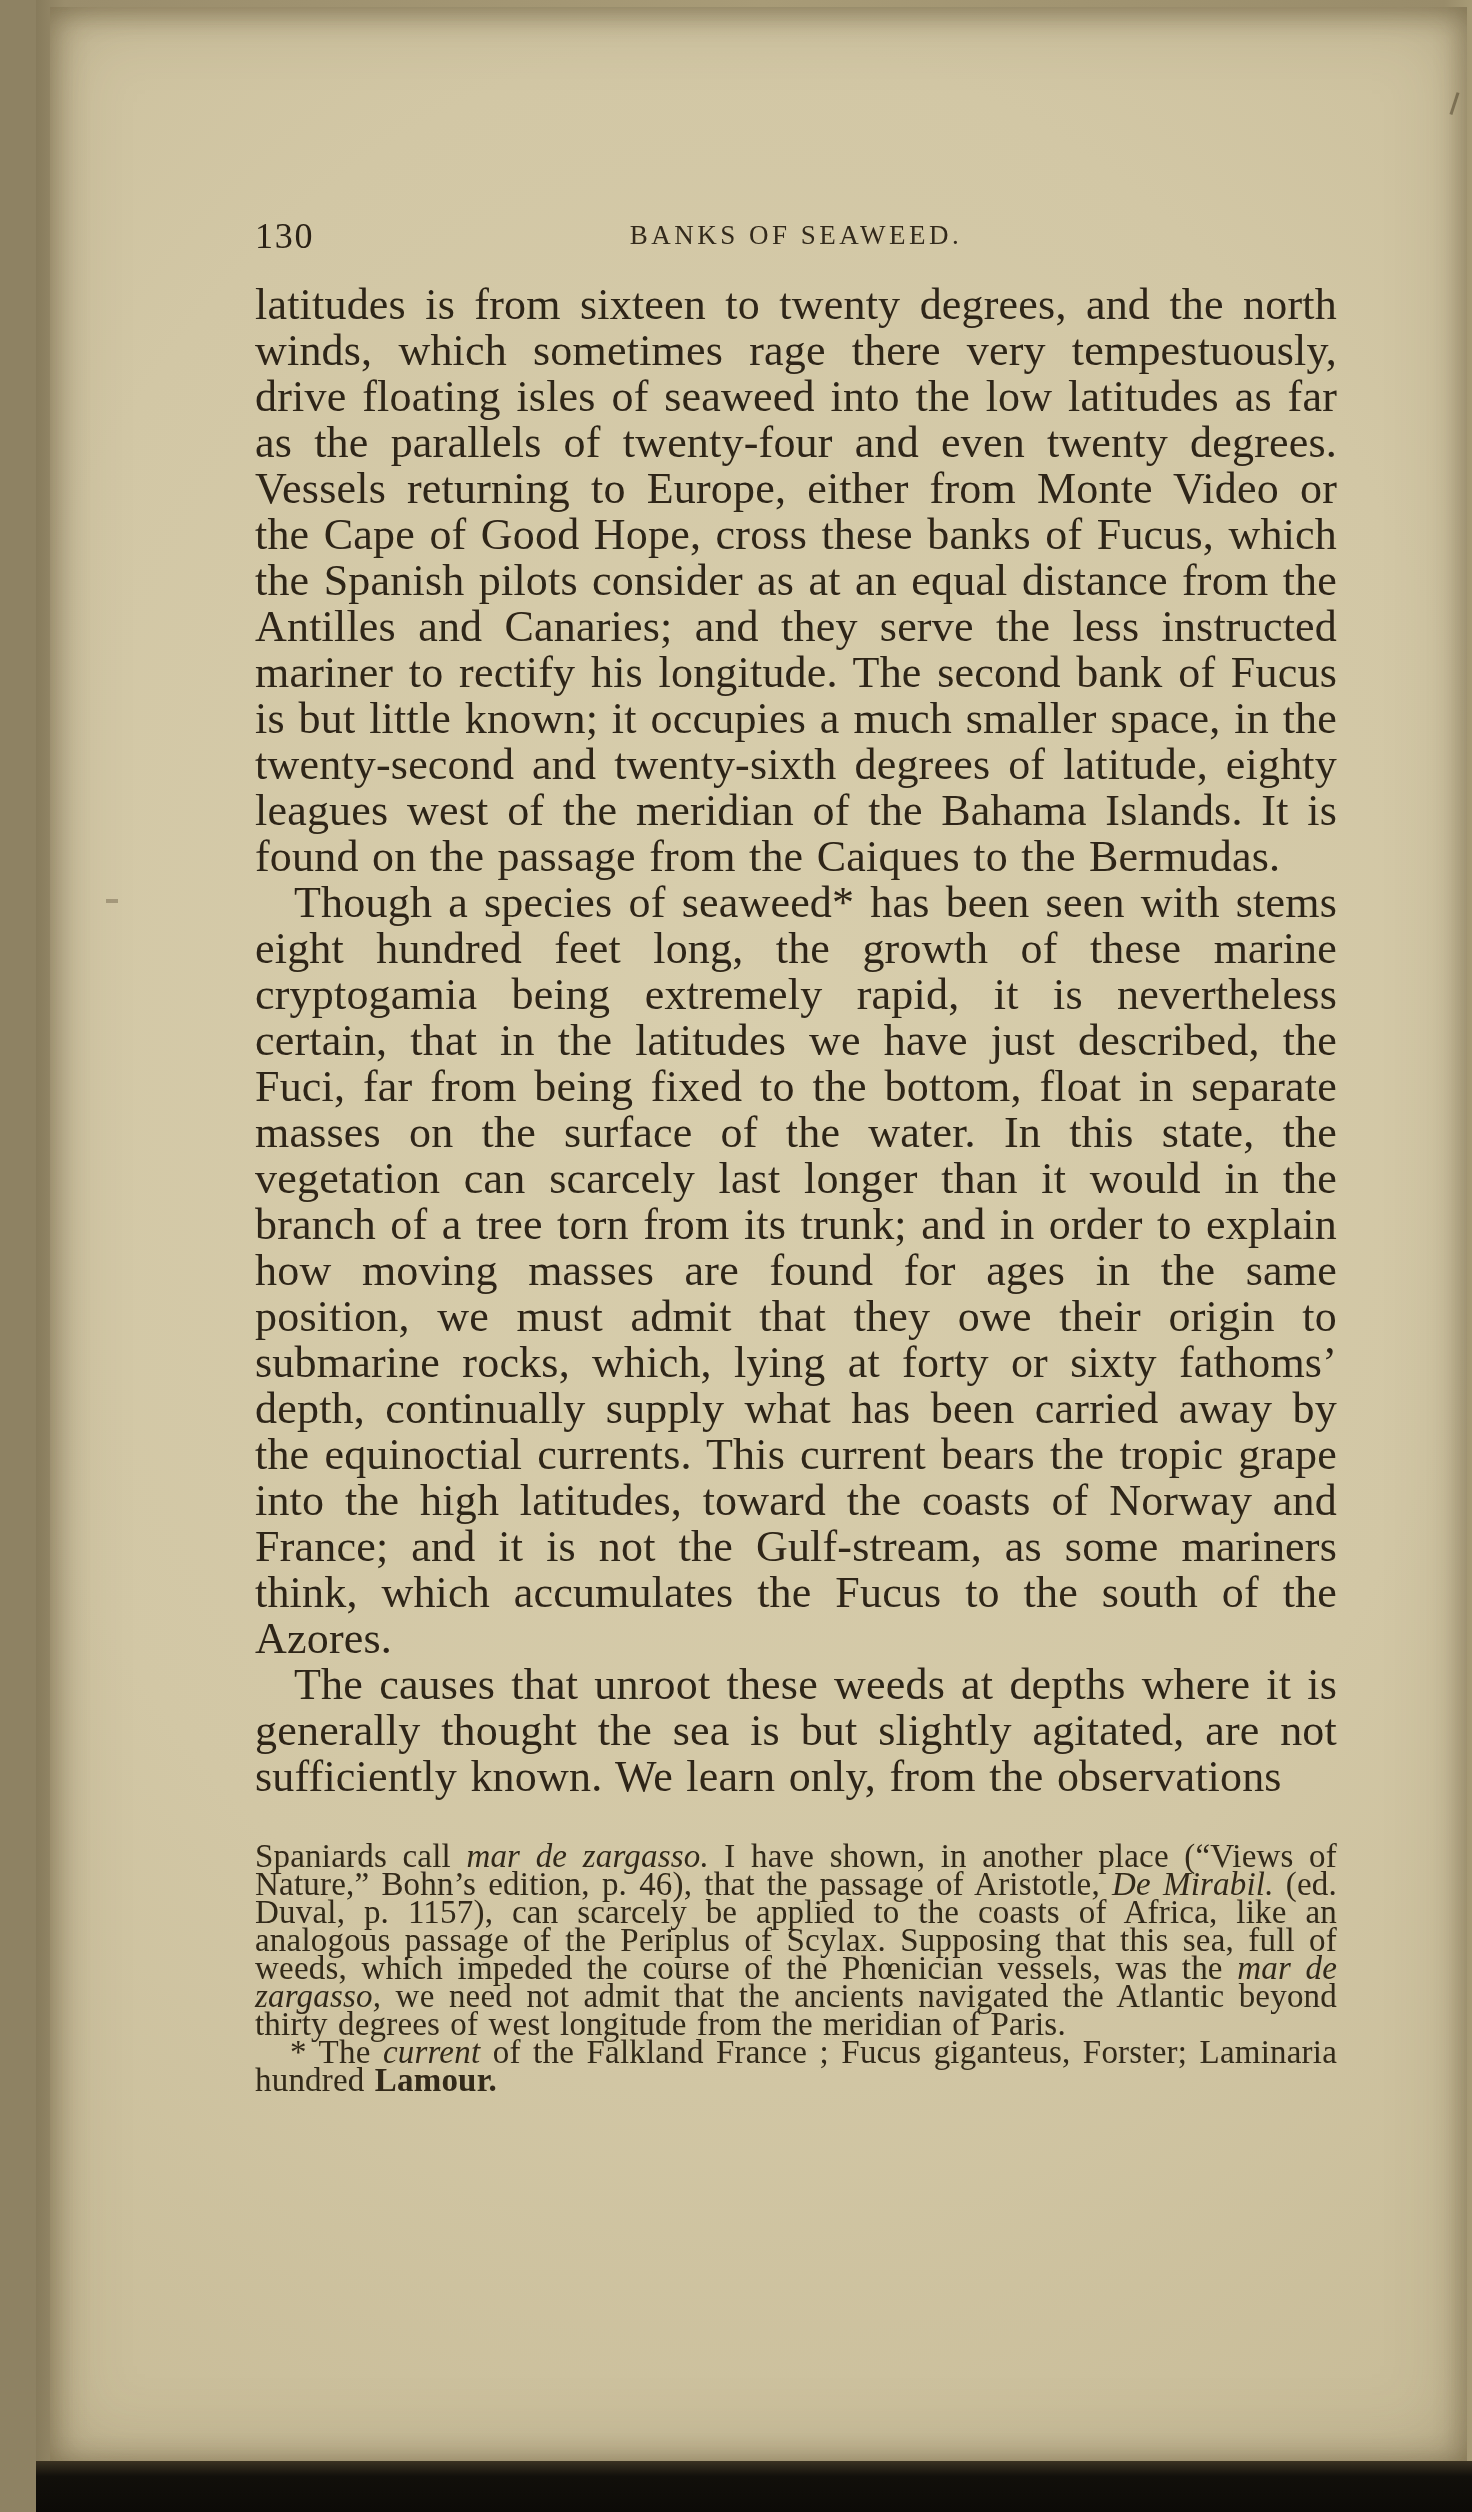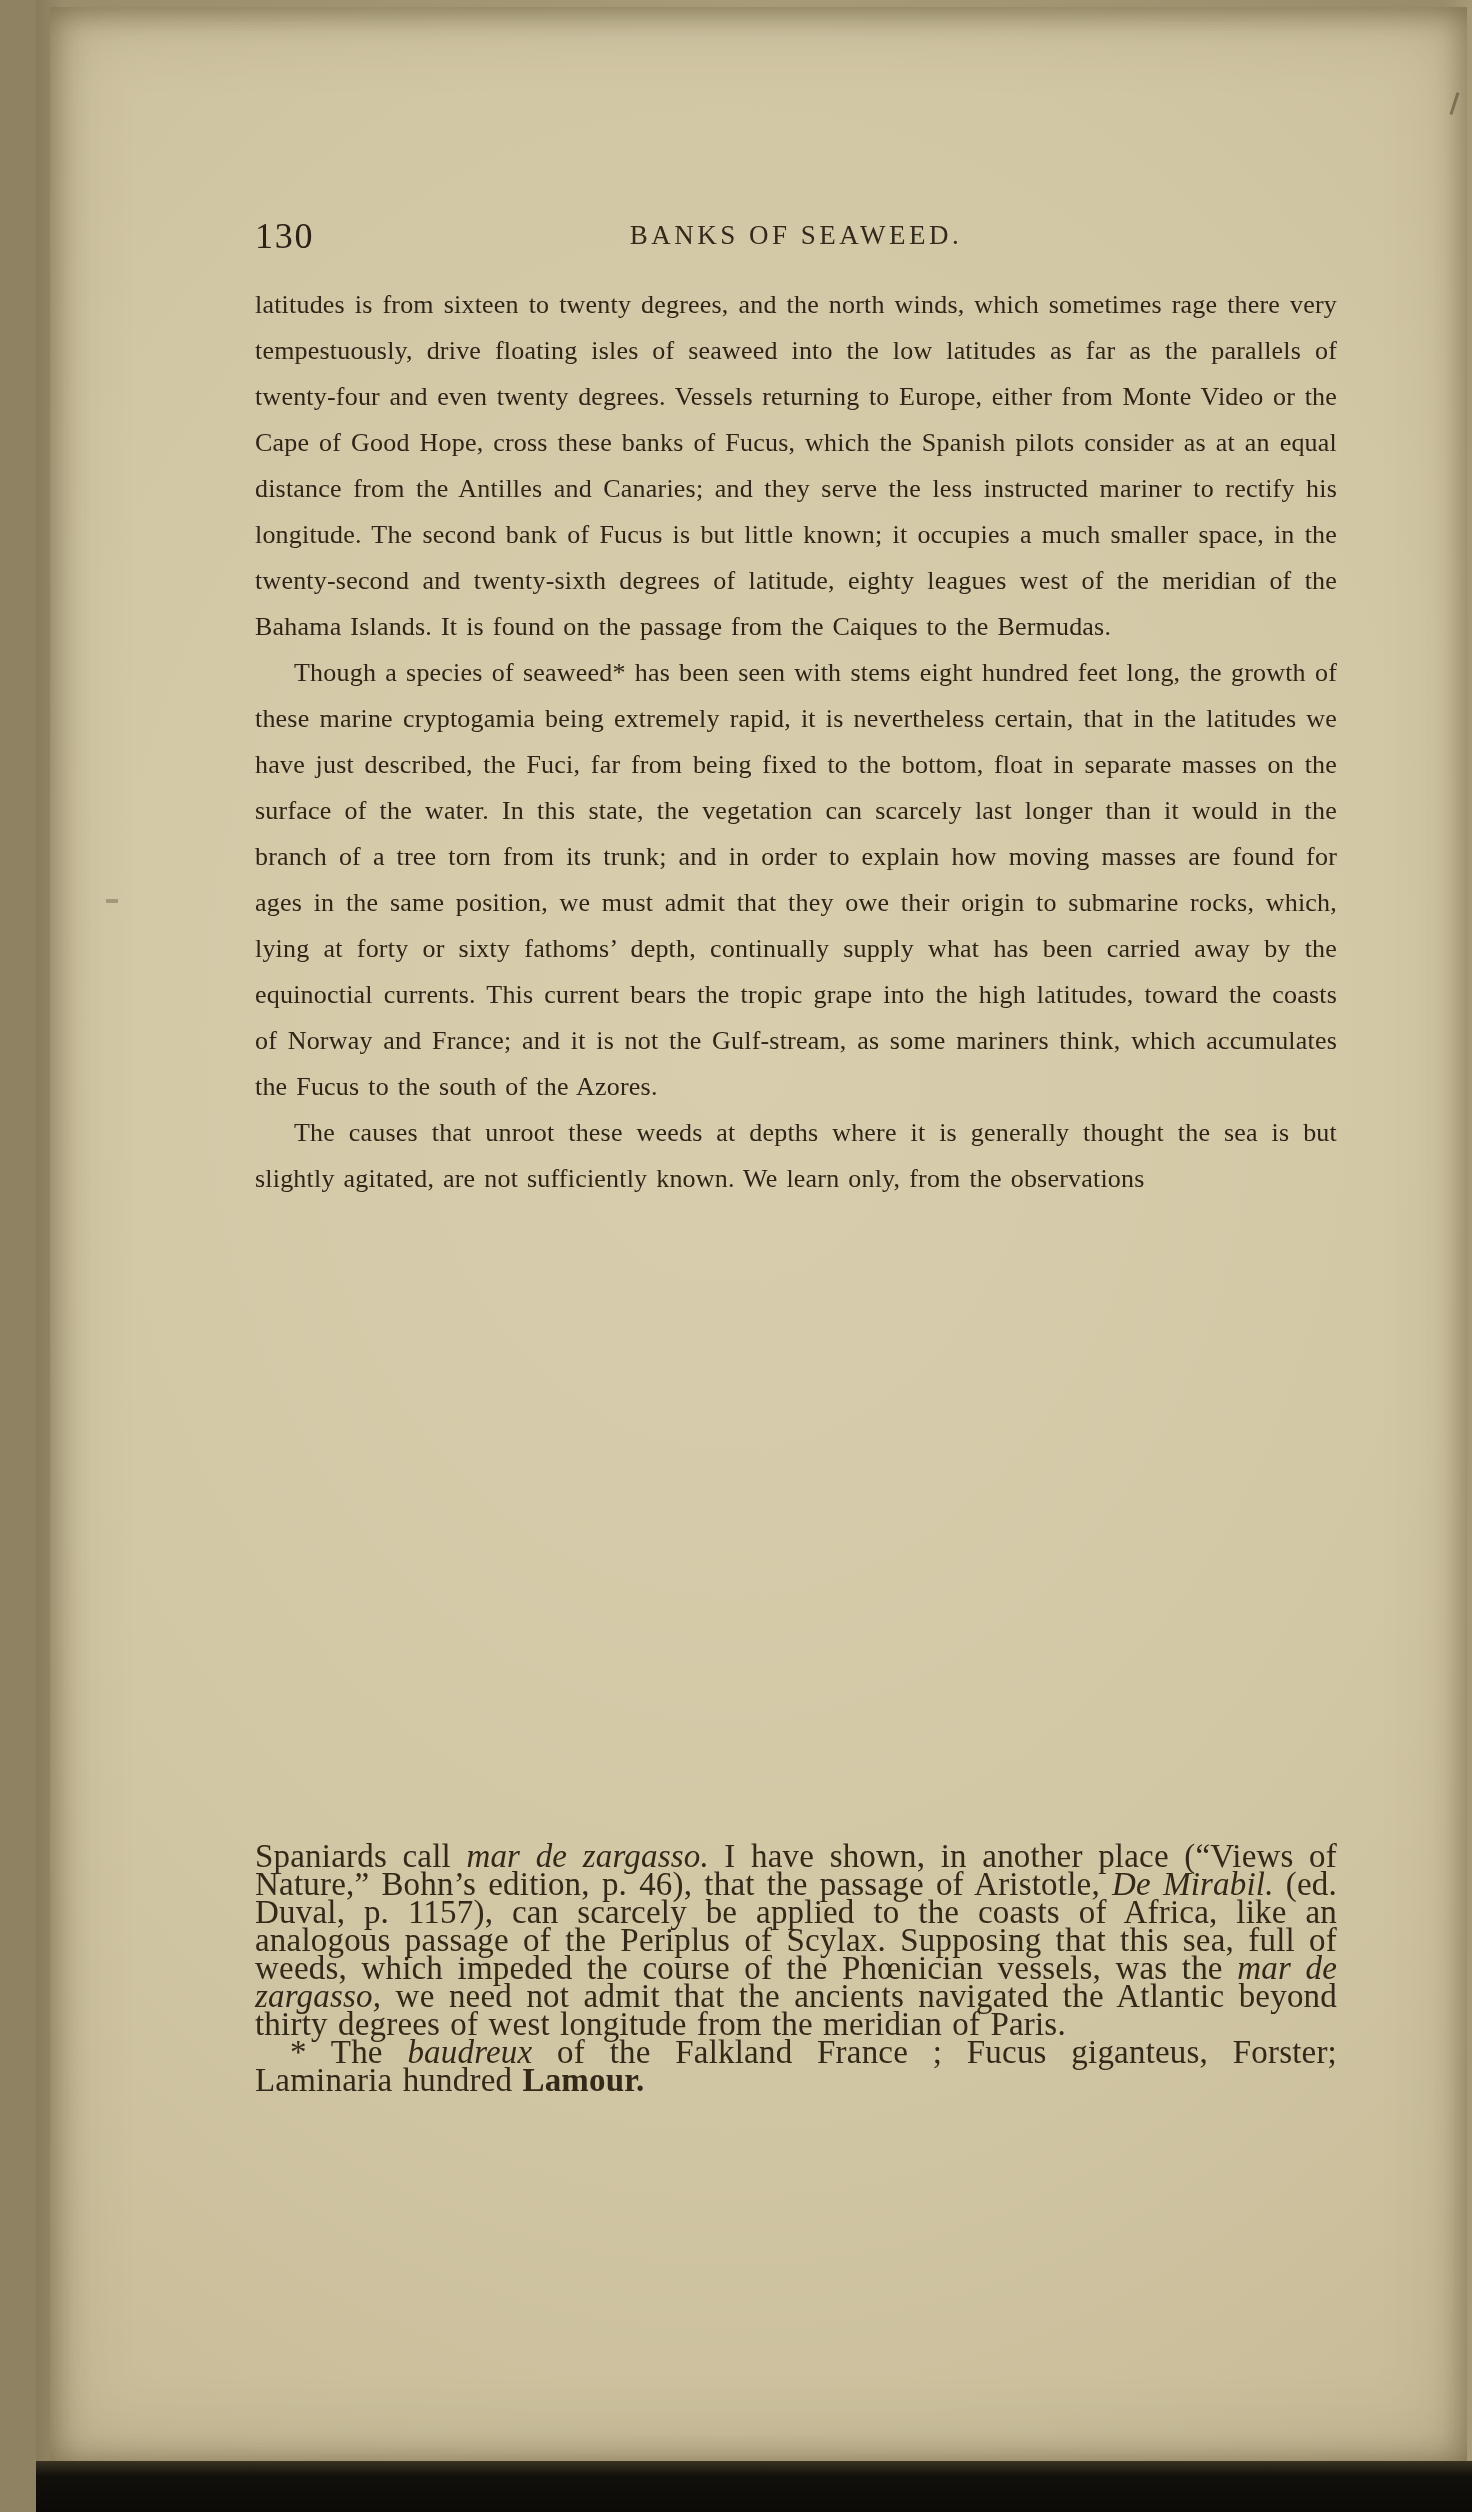--- a/index.html
+++ b/index.html
@@ -67,21 +67,21 @@
     letter-spacing: 3.5px;
     white-space: nowrap;
     color: #332a1c;
     text-align: right;
   }
   .body-text {
     position: absolute;
     top: 275px;
     left: 205px;
     width: 1082px;
-    font-size: 26px;
+    font-size: 44px;
     line-height: 46px;
     text-align: justify;
     letter-spacing: 0.2px;
     word-spacing: 2.2px;
     color: #2e2518;
   }
   .body-text p {
     margin: 0;
     text-indent: 39px;
   }
@@ -138,21 +138,21 @@
     </div>
 
     <div class="body-text">
       <p class="no-indent"><span>latitudes is from sixteen to twenty degrees, and the north winds, which sometimes rage there very tempestuously, drive floating isles of seaweed into the low latitudes as far as the parallels of twenty-four and even twenty degrees. Vessels returning to Europe, either from Monte Video or the Cape of Good Hope, cross these banks of Fucus, which the Spanish pilots consider as at an equal distance from the Antilles and Canaries; and they serve the less instructed mariner to rectify his longitude. The second bank of Fucus is but little known; it occupies a much smaller space, in the twenty-second and twenty-sixth degrees of latitude, eighty leagues west of the meridian of the Bahama Islands. It is found on the passage from the Caiques to the Bermudas.</span></p>
       <p><span>Though a species of seaweed* has been seen with stems eight hundred feet long, the growth of these marine cryptogamia being extremely rapid, it is nevertheless certain, that in the latitudes we have just described, the Fuci, far from being fixed to the bottom, float in separate masses on the surface of the water. In this state, the vegetation can scarcely last longer than it would in the branch of a tree torn from its trunk; and in order to explain how moving masses are found for ages in the same position, we must admit that they owe their origin to submarine rocks, which, lying at forty or sixty fathoms’ depth, continually supply what has been carried away by the equinoctial currents. This current bears the tropic grape into the high latitudes, toward the coasts of Norway and France; and it is not the Gulf-stream, as some mariners think, which accumulates the Fucus to the south of the Azores.</span></p>
       <p><span>The causes that unroot these weeds at depths where it is generally thought the sea is but slightly agitated, are not sufficiently known. We learn only, from the observations</span></p>
     </div>
 
     <div class="footnote">
       <p class="no-indent"><span>Spaniards call </span><span style="font-style: italic;">mar de zargasso.</span><span> I have shown, in another place (“Views of Nature,” Bohn’s edition, p. 46), that the passage of Aristotle, </span><span style="font-style: italic;">De Mirabil.</span><span> (ed. Duval, p. 1157), can scarcely be applied to the coasts of Africa, like an analogous passage of the Periplus of Scylax. Supposing that this sea, full of weeds, which impeded the course of the Phœnician vessels, was the </span><span style="font-style: italic;">mar de zargasso,</span><span> we need not admit that the ancients navigated the Atlantic beyond thirty degrees of west longitude from the meridian of Paris.</span></p>
-      <p><span>* The </span><span style="font-style: italic;">baudreux</span><span> of the Falkland France ; Fucus giganteus, </span><span style="font-weight: normal;">Forster;</span><span> Laminaria hundred </span><span style="font-weight: bold; font-family: Liberation Serif, serif;">Lamour.</span></p>
+      <p><span>* The </span><span style="font-style: italic;">current</span><span> of the Falkland France ; Fucus giganteus, </span><span style="font-weight: normal;">Forster;</span><span> Laminaria hundred </span><span style="font-weight: bold; font-family: Liberation Serif, serif;">Lamour.</span></p>
     </div>
 
     <div class="artifact slash"></div>
     <div class="artifact dash"></div>
   </div>
 
   <div class="bottom-bar"></div>
 </div>
 
 

